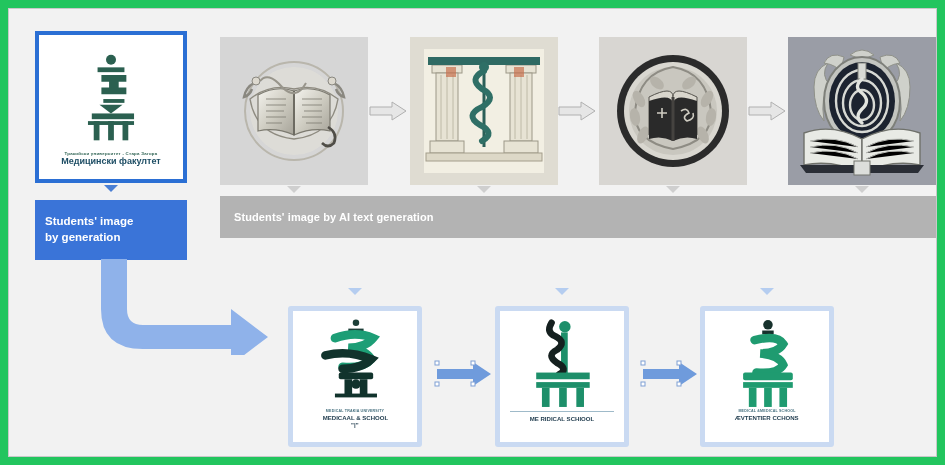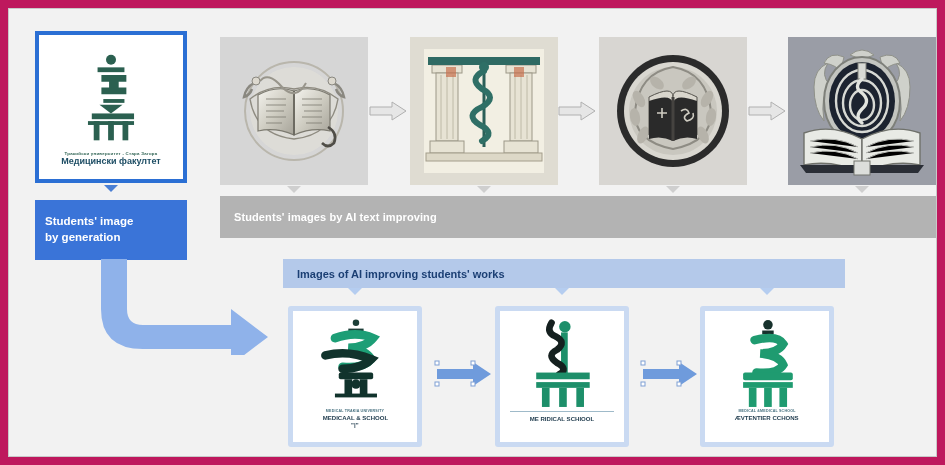--- a/index.html
+++ b/index.html
@@ -5,21 +5,21 @@
 <style>
   html,body{margin:0;padding:0;background:#ffffff;}
   body{
     font-family:"Liberation Sans", sans-serif;
     -webkit-font-smoothing:antialiased;
   }
   #page{
     position:relative;
     width:945px;
     height:465px;
-    background:#be185d;
+    background:#22c55e;
     overflow:hidden;
   }
   #canvas{
     position:absolute;
     left:8px; top:8px;
     width:929px; height:449px;
     background:#f2f2f2;
     border:1px solid #c9c9c9;
     box-sizing:border-box;
     overflow:hidden;
@@ -332,26 +332,23 @@
         <rect x="66" y="124" width="16" height="14" fill="#dcdedb" stroke="#73756f"></rect>
       </svg>
     </div>
 
     <div class="tri-down tri-grey" style="left:278px;top:177px;"></div>
     <div class="tri-down tri-grey" style="left:468px;top:177px;"></div>
     <div class="tri-down tri-grey" style="left:657px;top:177px;"></div>
     <div class="tri-down tri-grey" style="left:846px;top:177px;"></div>
 
     <div class="grey-bar">
-      <span>Students' images by AI text improving</span>
-    </div>
-
-    <div class="lblue-bar">
-      <span>Images of AI improving students' works</span>
-    </div>
+      <span>Students' image by AI text generation</span>
+    </div>
+
 
     <div class="tri-down tri-lblue" style="left:339px;top:279px;"></div>
     <div class="tri-down tri-lblue" style="left:546px;top:279px;"></div>
     <div class="tri-down tri-lblue" style="left:751px;top:279px;"></div>
 
     <svg class="elbow" viewBox="0 0 175 98">
       <path d="M4 2 h26 v50 q0 16 16 16 h88 v-16 l37 28 l-37 28 v-16 h-88 q-42 0 -42 -40 z" fill="#8fb2ea"></path>
     </svg>
 
     <div class="stu-card c1">

